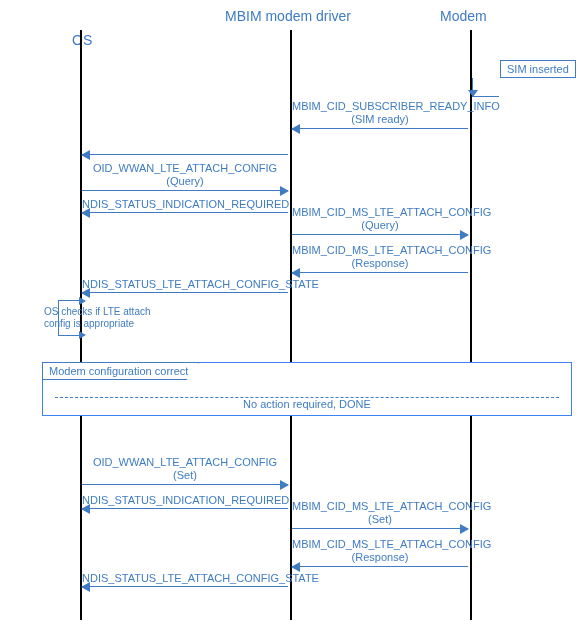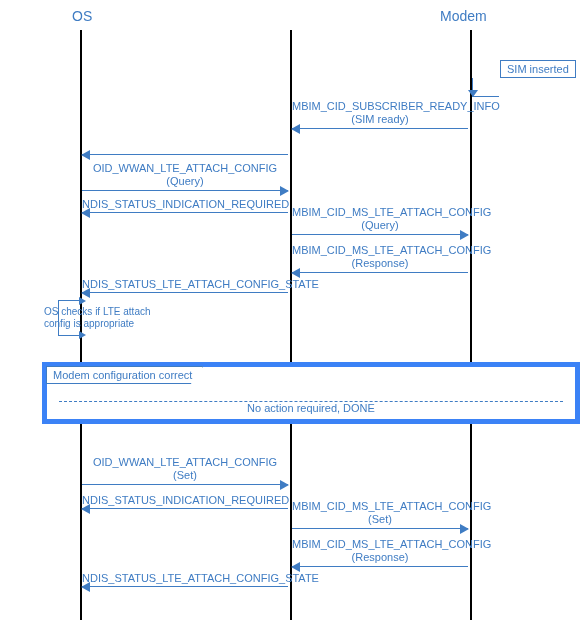--- a/index.html
+++ b/index.html
@@ -49,21 +49,21 @@
     position: absolute;
     text-align: center;
     color: #3f7cc3;
     line-height: 1.15;
     white-space: pre;
   }
 
   
   .frame {
     position: absolute;
-    border: 5px solid #3b82f6;
+    border: 1px solid #3b82f6;
     background: #ffffff;
   }
   .frame .tab {
     position: absolute;
     left: -1px; top: -1px;
     border: 1px solid #3f7cc3;
     background: #ffffff;
     padding: 2px 10px 2px 6px;
     font-size: 11px;
     color: #3f7cc3;
@@ -129,21 +129,22 @@
     border-bottom:4px solid transparent;
     border-left:7px solid #3f7cc3;
     right:-7px;
   }
 </style>
 </head>
 <body>
 
 <div class="canvas">
 
-  <div class="lane-title" style="left:72px;">OS</div>
+  <div class="lane-title" style="left:72px;margin-top:24px;">OS</div>
+  <div class="lane-title" style="left:225px;">MBIM modem driver</div>
   <div class="lane-title" style="left:440px;">Modem</div>
 
   <div class="lifeline" style="left:80px;"></div>
   <div class="lifeline" style="left:290px;"></div>
   <div class="lifeline" style="left:470px;"></div>
 
   <div class="sim-box" style="left:500px; top:60px;text-align:right;">SIM inserted</div>
 
   <div class="sim-connector" style="left:472px; top:78px; width:26px; height:18px;">
     <div class="head" style="left:-5px; bottom:-1px; border-top:7px solid #3f7cc3;"></div>

